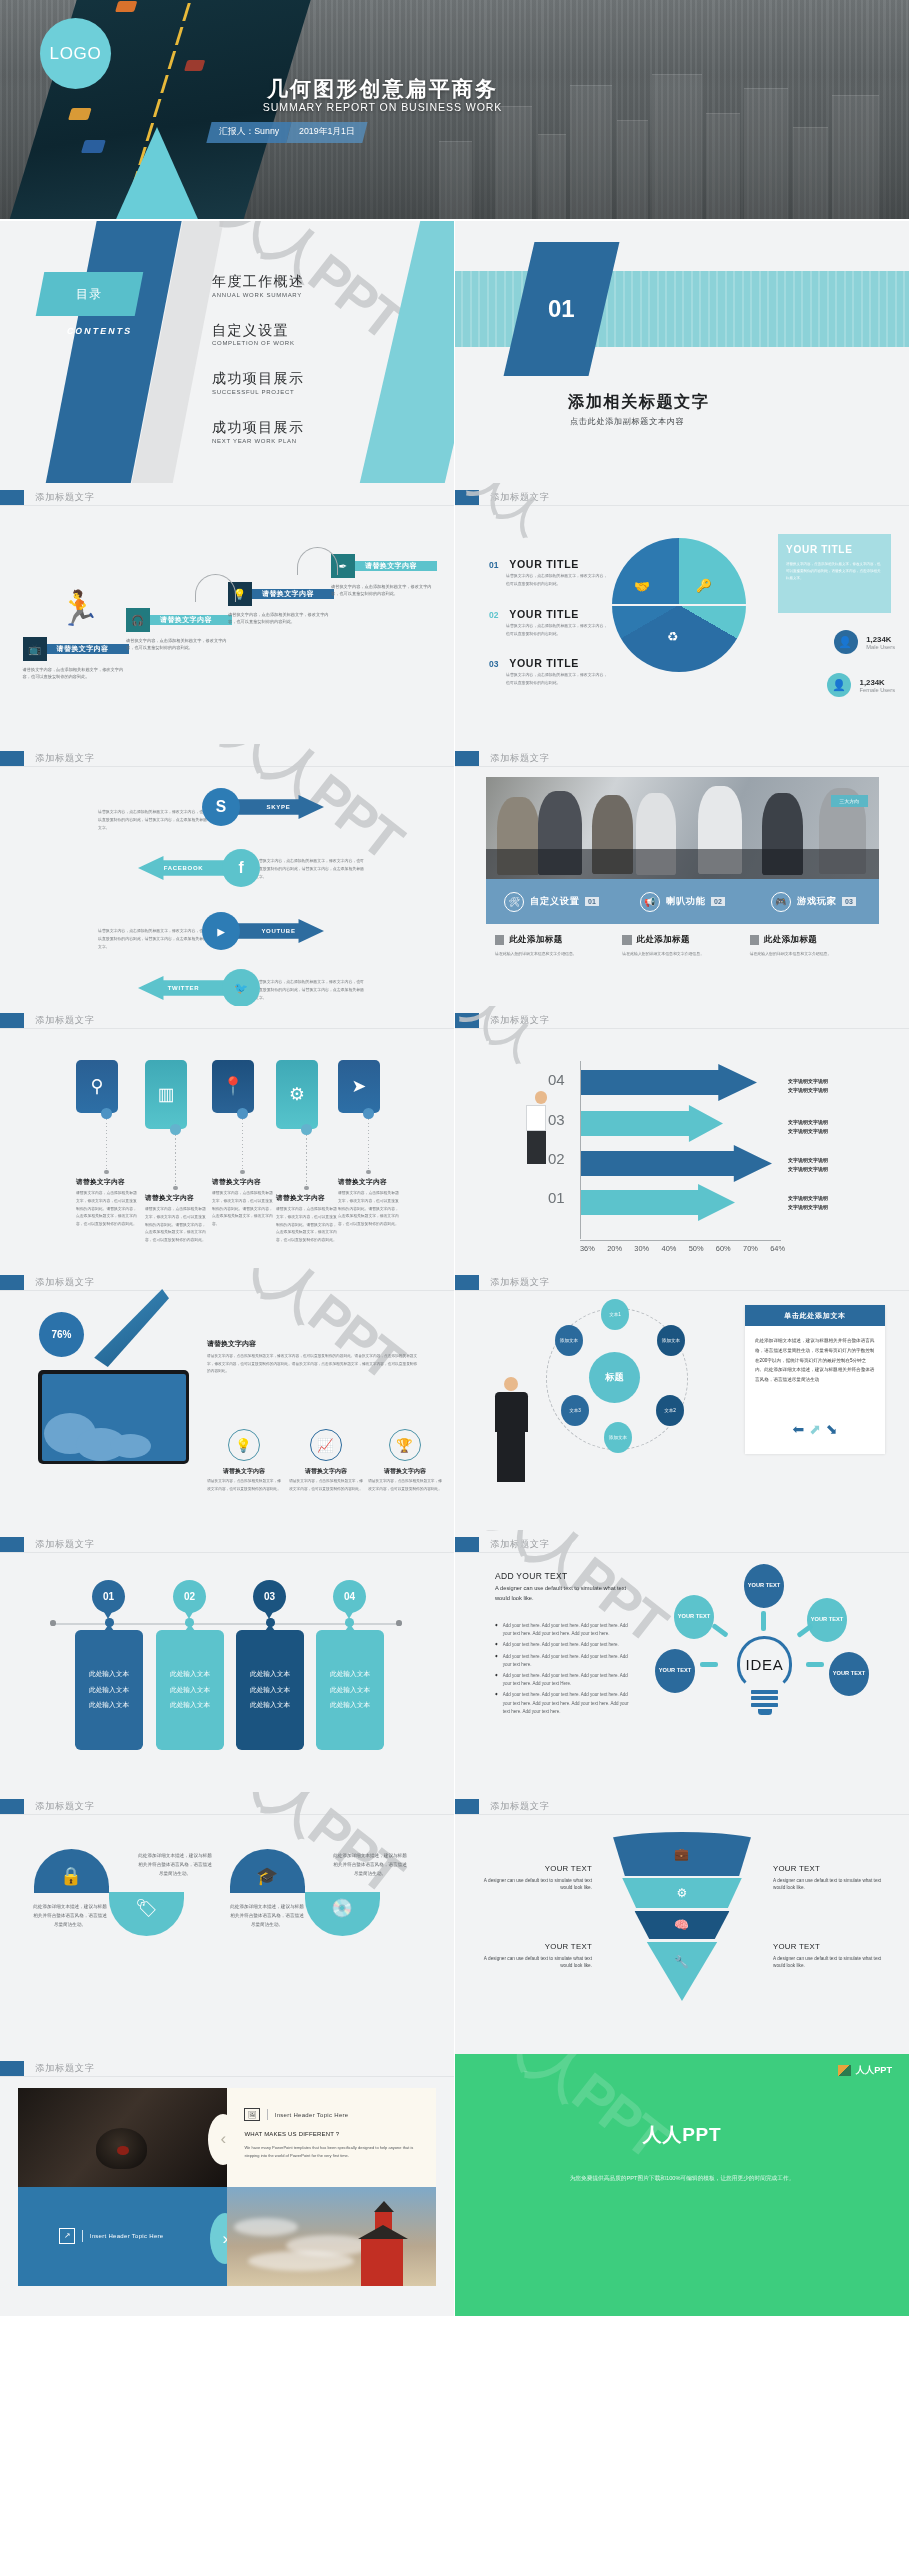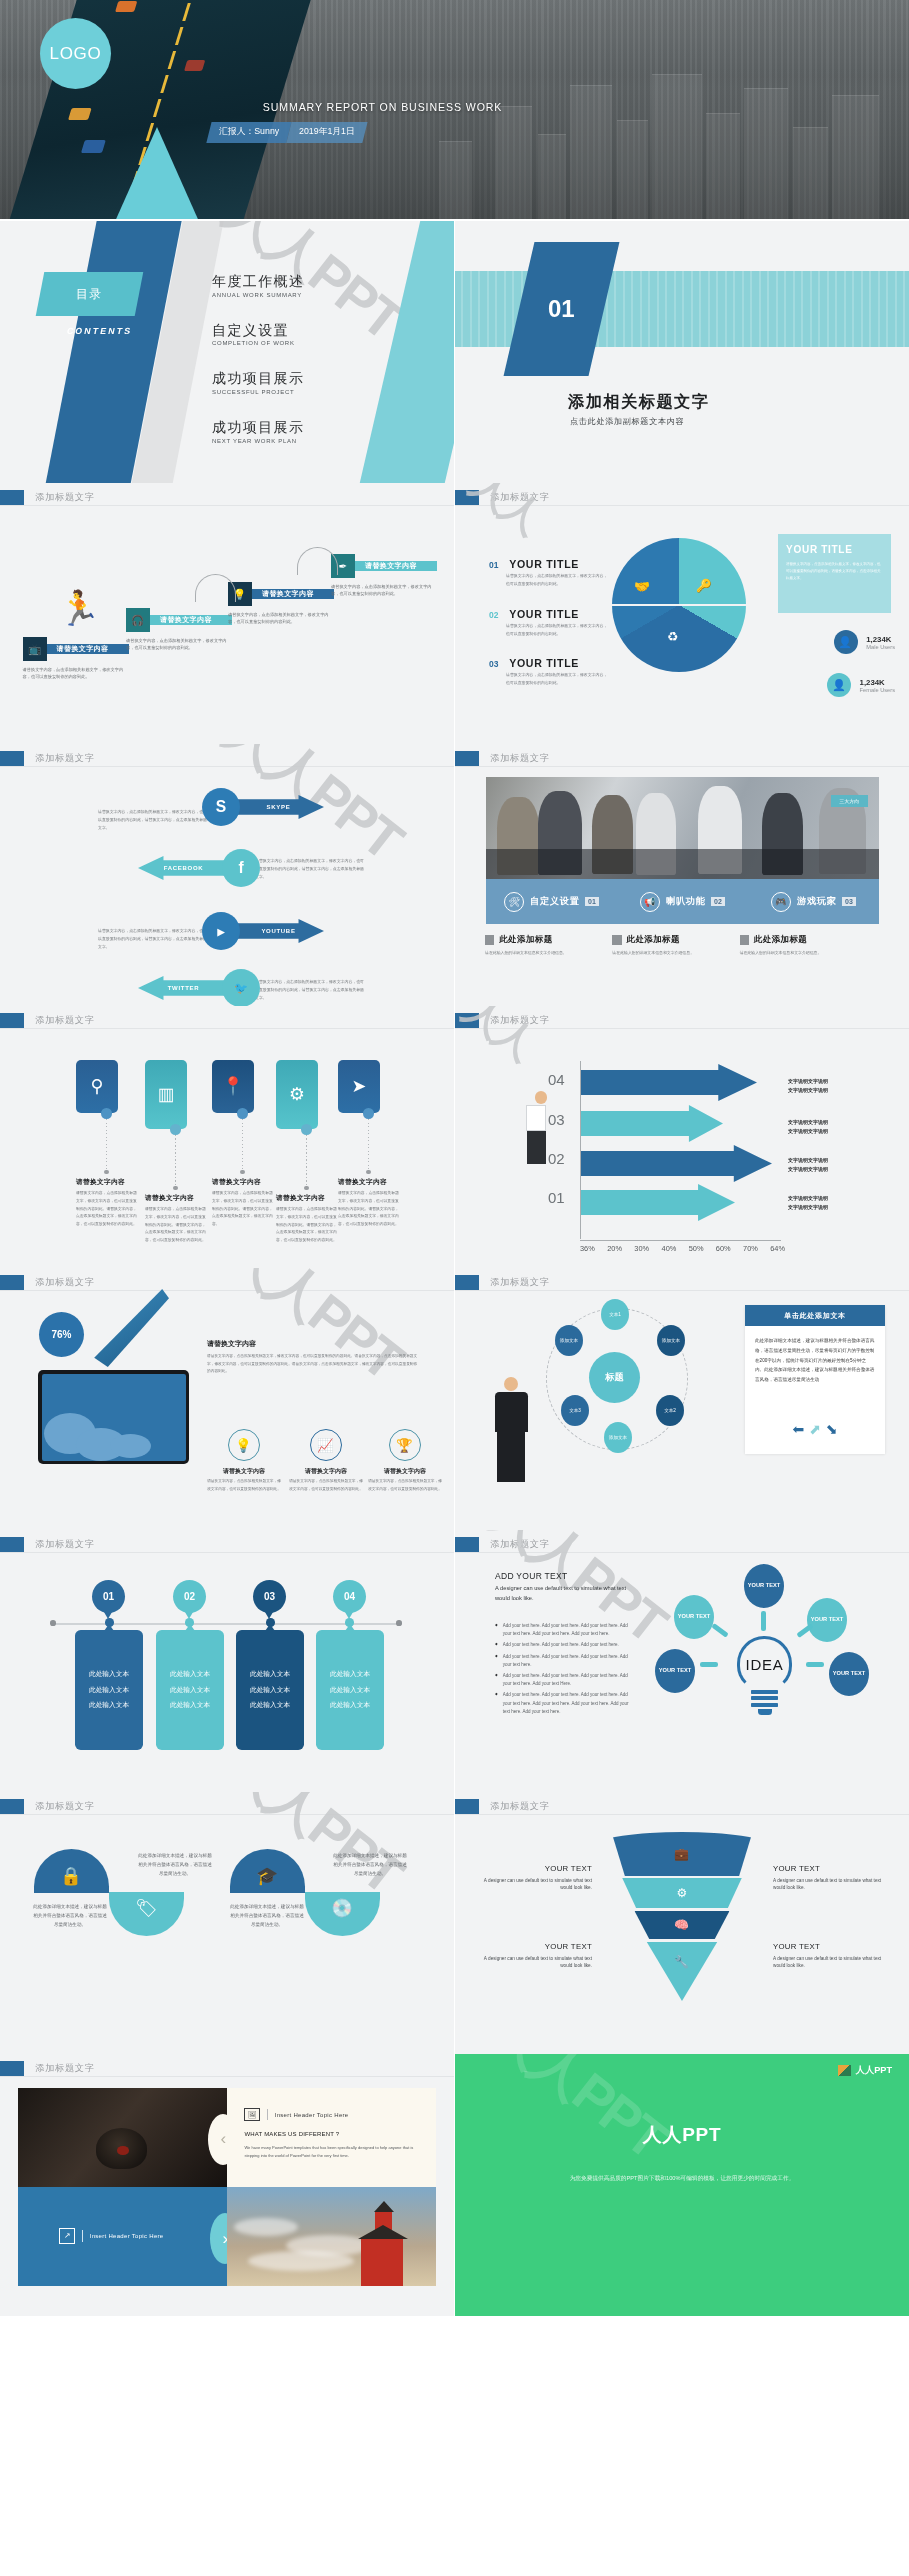--- a/index.html
+++ b/index.html
@@ -142,21 +142,21 @@
      background:linear-gradient(115deg,#8b8d8a,#cfd3d6 30%,#9aa3ab 60%,#b9bfc4);
      overflow:hidden; }
   .mt-photo .p { position:absolute; border-radius:40% 40% 2.8px 2.8px; }
   .mt-tag { position:absolute; right:11.3px; top:18.4px; background:#5cb7c6; color:#fff; font-size:5px; padding:2.8px 8.5px; }
   .mt-bar { position:absolute; left:31px; top:135px; width:393px; height:45px; background:#6c9cc0;
      display:flex; align-items:center; }
   .mt-bar .it { flex:1; display:flex; align-items:center; justify-content:center; gap:5.7px; color:#fff; }
   .mt-bar .ring { width:20px;height:20px;border:1px solid #fff;border-radius:50%;display:flex;align-items:center;justify-content:center;font-size:9.2px; }
   .mt-bar .nm { font-size:9.2px; font-weight:bold; letter-spacing:0.7px; }
   .mt-bar .no { background:#dfe7ee; color:#4a6e8d; font-size:7px; font-weight:bold; padding:0.7px 2.8px; }
-  .mt-cols { position:absolute; left:30px; top:190px; width:382px; display:flex;font-family:Liberation Mono, monospace; }
+  .mt-cols { position:absolute; left:40px; top:190px; width:382px; display:flex; }
   .mt-cols .c { flex:1; padding-right:11.3px; }
   .mt-cols .hd { display:flex; align-items:center; gap:5px; }
   .mt-cols .sq { width:9.2px;height:9.2px;background:#8e9296; }
   .mt-cols .ht { font-size:8.5px; font-weight:bold; color:#222; letter-spacing:0.4px; }
   .mt-cols .bd { font-size:3.9px; color:#6f7376; line-height:1.9; margin-top:3.5px; }
 
   
   #s-icons5 { left:0; top:1006px; }
   .ic5 { position:absolute; }
   .ic5 .tab { width:42px; height:53px; border-radius:5px 5px 5px 5px;
@@ -324,20 +324,21 @@
       <div class="carsB"></div>
       <div class="carsC"></div>
       <div class="carsD"></div>
     </div>
     <div class="tri"></div>
 
     <div class="logo">
       <span>LOGO</span>
     </div>
 
+    <div class="t-main">几何图形创意扁平商务</div>
     <div class="t-sub">SUMMARY REPORT ON BUSINESS WORK</div>
 
     <div class="t-bar">
       <div class="seg">
         <span>汇报人：Sunny</span>
       </div>
       <div class="seg b">
         <span>2019年1月1日</span>
       </div>
     </div>

